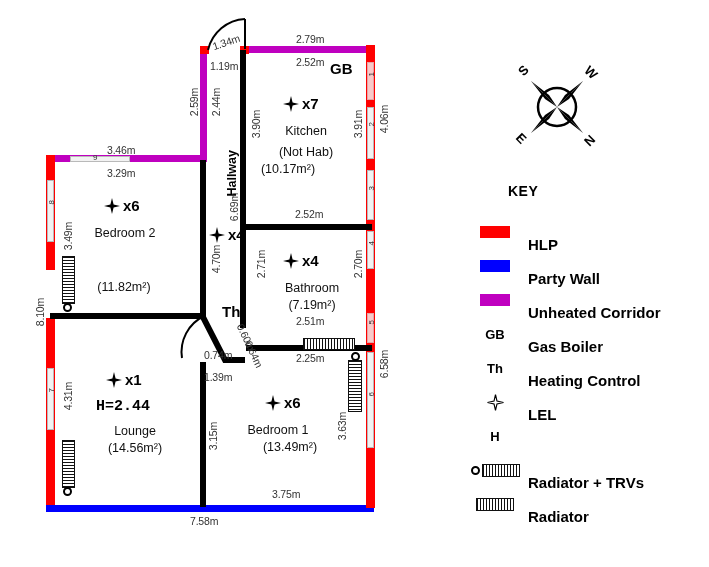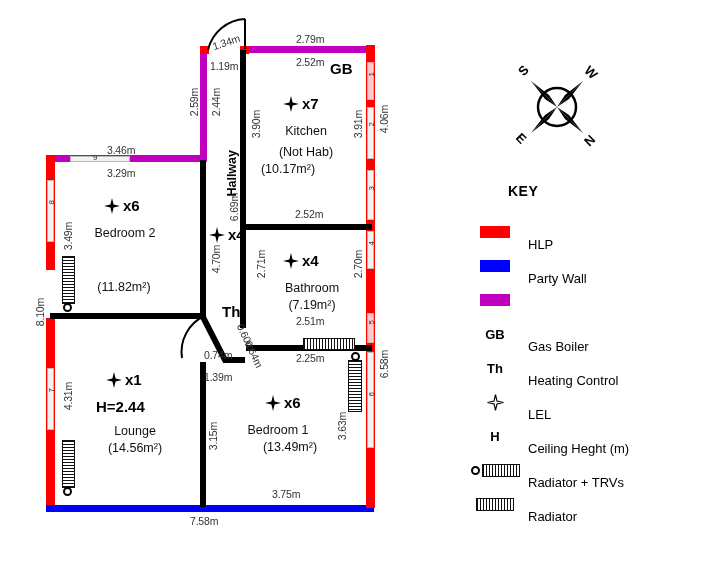--- a/index.html
+++ b/index.html
@@ -42,21 +42,21 @@
   .trv{position:absolute;width:9px;height:9px;border-radius:50%;background:#fff;border:2.5px solid #000;box-sizing:border-box;}
 
   
   .note{position:absolute;font-size:11px;font-weight:bold;text-align:center;line-height:13px;color:#000;}
 
   
   #key{position:absolute;left:462px;top:183px;width:245px;}
   .key-title{position:absolute;left:46px;top:0px;font-size:14px;font-weight:bold;letter-spacing:.5px;}
   .key-row{position:absolute;left:0;display:flex;align-items:center;width:245px;height:22px;}
   .key-sym{width:66px;display:flex;align-items:center;justify-content:center;font-size:13px;font-weight:bold;}
-  .key-txt{font-size:13px;font-weight:normal;white-space:nowrap;margin-top:24px;}
+  .key-txt{font-size:15px;font-weight:bold;white-space:nowrap;margin-top:24px;}
   .sw{width:30px;height:12px;display:block;}
   .key-rad{width:38px;height:13px;border:1.5px solid #111;box-sizing:border-box;background:#fff;
            background-image:repeating-linear-gradient(to right,#111 0px,#111 1.4px,#fff 1.4px,#fff 3.0px);}
   .key-rad-wrap{display:flex;align-items:center;gap:2px;}
   .key-trv{width:9px;height:9px;border-radius:50%;background:#fff;border:2.5px solid #000;box-sizing:border-box;}
 
   
   #compass{position:absolute;left:505px;top:55px;width:105px;height:105px;}
   .cmp-lbl{position:absolute;font-size:13px;font-weight:bold;}
 </style>
@@ -213,21 +213,21 @@
   </div>
   <div class="room" style="left:228px;top:423px;width:100px;">Bedroom 1</div>
   <div class="room" style="left:240px;top:440px;width:100px;">(13.49m²)</div>
 
   <div class="lel-row" style="left:106px;top:371px;">
     <svg width="16" height="16" viewBox="0 0 16 16">
       <path d="M8 0 L9.6 6.4 L16 8 L9.6 9.6 L8 16 L6.4 9.6 L0 8 L6.4 6.4 Z" fill="#000"></path>
     </svg>
     <span class="lel-x">x1</span>
   </div>
-  <div class="hval" style="left:96px;top:398px;">H=2.44</div>
+  <div class="hval" style="left:96px;top:398px;font-family:Liberation Mono, monospace;">H=2.44</div>
   <div class="room" style="left:85px;top:424px;width:100px;">Lounge</div>
   <div class="room" style="left:85px;top:441px;width:100px;">(14.56m²)</div>
 
   <div class="lel-row" style="left:209px;top:226px;">
     <svg width="16" height="16" viewBox="0 0 16 16">
       <path d="M8 0 L9.6 6.4 L16 8 L9.6 9.6 L8 16 L6.4 9.6 L0 8 L6.4 6.4 Z" fill="#000"></path>
     </svg>
     <span class="lel-x">x4</span>
   </div>
 
@@ -267,20 +267,21 @@
       <span class="key-sym">
           <span class="sw" style="background:#0000ff;"></span>
         </span>
       <span class="key-txt">Party Wall</span>
     </div>
 
     <div class="key-row" style="top:106px;">
       <span class="key-sym">
           <span class="sw" style="background:#bf00bf;"></span>
         </span>
+      <span class="key-txt">Unheated Corridor</span>
     </div>
 
     <div class="key-row" style="top:140px;">
       <span class="key-sym">GB</span>
       <span class="key-txt">Gas Boiler</span>
     </div>
 
     <div class="key-row" style="top:174px;">
       <span class="key-sym">Th</span>
       <span class="key-txt">Heating Control</span>
@@ -290,21 +291,20 @@
       <span class="key-sym">
         <svg width="17" height="17" viewBox="0 0 16 16">
           <path d="M8 0.5 L9.4 6.6 L15.5 8 L9.4 9.4 L8 15.5 L6.6 9.4 L0.5 8 L6.6 6.6 Z" fill="#fff" stroke="#000" stroke-width="1.1"></path>
         </svg>
       </span>
       <span class="key-txt">LEL</span>
     </div>
 
     <div class="key-row" style="top:242px;">
       <span class="key-sym">H</span>
-      <span class="key-txt">Ceiling Heght (m)</span>
     </div>
 
     <div class="key-row" style="top:276px;">
       <span class="key-sym">
         <span class="key-rad-wrap">
           <span class="key-trv"></span>
           <span class="key-rad"></span>
         </span>
       </span>
       <span class="key-txt">Radiator + TRVs</span>

